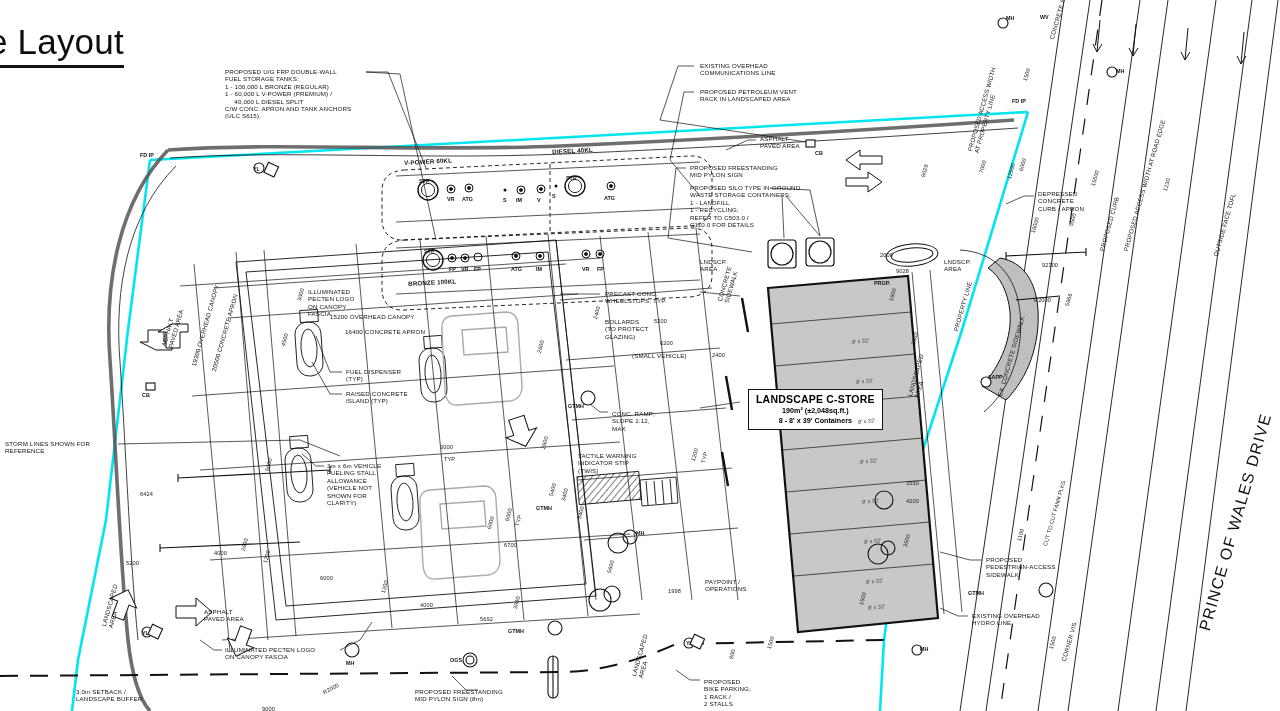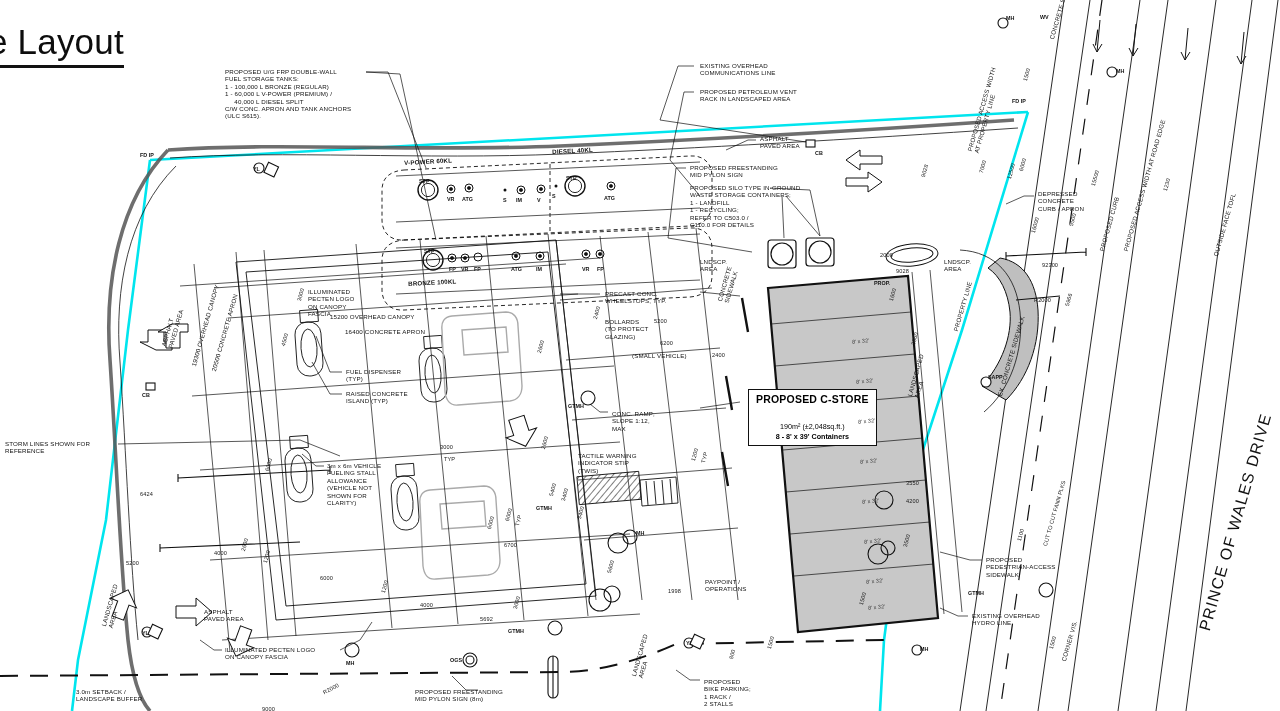--- a/index.html
+++ b/index.html
@@ -15,21 +15,21 @@
       line-height:7.4px;color:#141414;white-space:pre;letter-spacing:.15px;}
   .an.b{font-weight:bold;}
   .dim{position:absolute;font-size:5.6px;color:#1a1a1a;white-space:nowrap;
        font-family:"Liberation Sans",sans-serif;letter-spacing:.1px;}
   .mk{position:absolute;font-size:5.4px;color:#111;white-space:nowrap;font-weight:bold;}
 
   .store-box{position:absolute;background:#fff;border:1px solid #111;
              padding:3px 7px 4px 7px;text-align:center;}
   .store-box div{white-space:nowrap;color:#000;}
   .s1{font-size:10.5px;font-weight:bold;letter-spacing:.2px;}
-  .s2{font-size:7.2px;font-weight:normal;margin-top:17px;}
+  .s2{font-size:7.2px;font-weight:bold;margin-top:1px;}
   .s3{font-size:7.2px;font-weight:bold;margin-top:1px;}
 
   .road{position:absolute;font-size:16px;letter-spacing:1.2px;color:#111;
         white-space:nowrap;transform-origin:0 0;}
 </style>
 </head>
 <body>
 
 <div id="stage">
 
@@ -314,21 +314,21 @@
       </g>
 
     </g>
   </svg>
 
   <div class="ttl">
     <span>e Layout</span>
   </div>
 
   <div class="store-box" style="left:748px;top:389px;">
-    <div class="s1">PROPOSED C-STORE</div>
+    <div class="s1">LANDSCAPE C-STORE</div>
     <div class="s2">190m² (±2,048sq.ft.)</div>
     <div class="s3">8 - 8' x 39' Containers</div>
   </div>
 
   <div id="bay-labels">
       <div style="position: absolute; left: 852px; top: 338px; font-size: 5.5px; color: rgb(68, 68, 68); font-family: &quot;Liberation Sans&quot;, sans-serif; transform: rotate(-5deg); white-space: nowrap;">8' x 32'</div>
       <div style="position: absolute; left: 856px; top: 378px; font-size: 5.5px; color: rgb(68, 68, 68); font-family: &quot;Liberation Sans&quot;, sans-serif; transform: rotate(-5deg); white-space: nowrap;">8' x 32'</div>
       <div style="position: absolute; left: 858px; top: 418px; font-size: 5.5px; color: rgb(68, 68, 68); font-family: &quot;Liberation Sans&quot;, sans-serif; transform: rotate(-5deg); white-space: nowrap;">8' x 32'</div>
       <div style="position: absolute; left: 860px; top: 458px; font-size: 5.5px; color: rgb(68, 68, 68); font-family: &quot;Liberation Sans&quot;, sans-serif; transform: rotate(-5deg); white-space: nowrap;">8' x 32'</div>
       <div style="position: absolute; left: 862px; top: 498px; font-size: 5.5px; color: rgb(68, 68, 68); font-family: &quot;Liberation Sans&quot;, sans-serif; transform: rotate(-5deg); white-space: nowrap;">8' x 32'</div>

